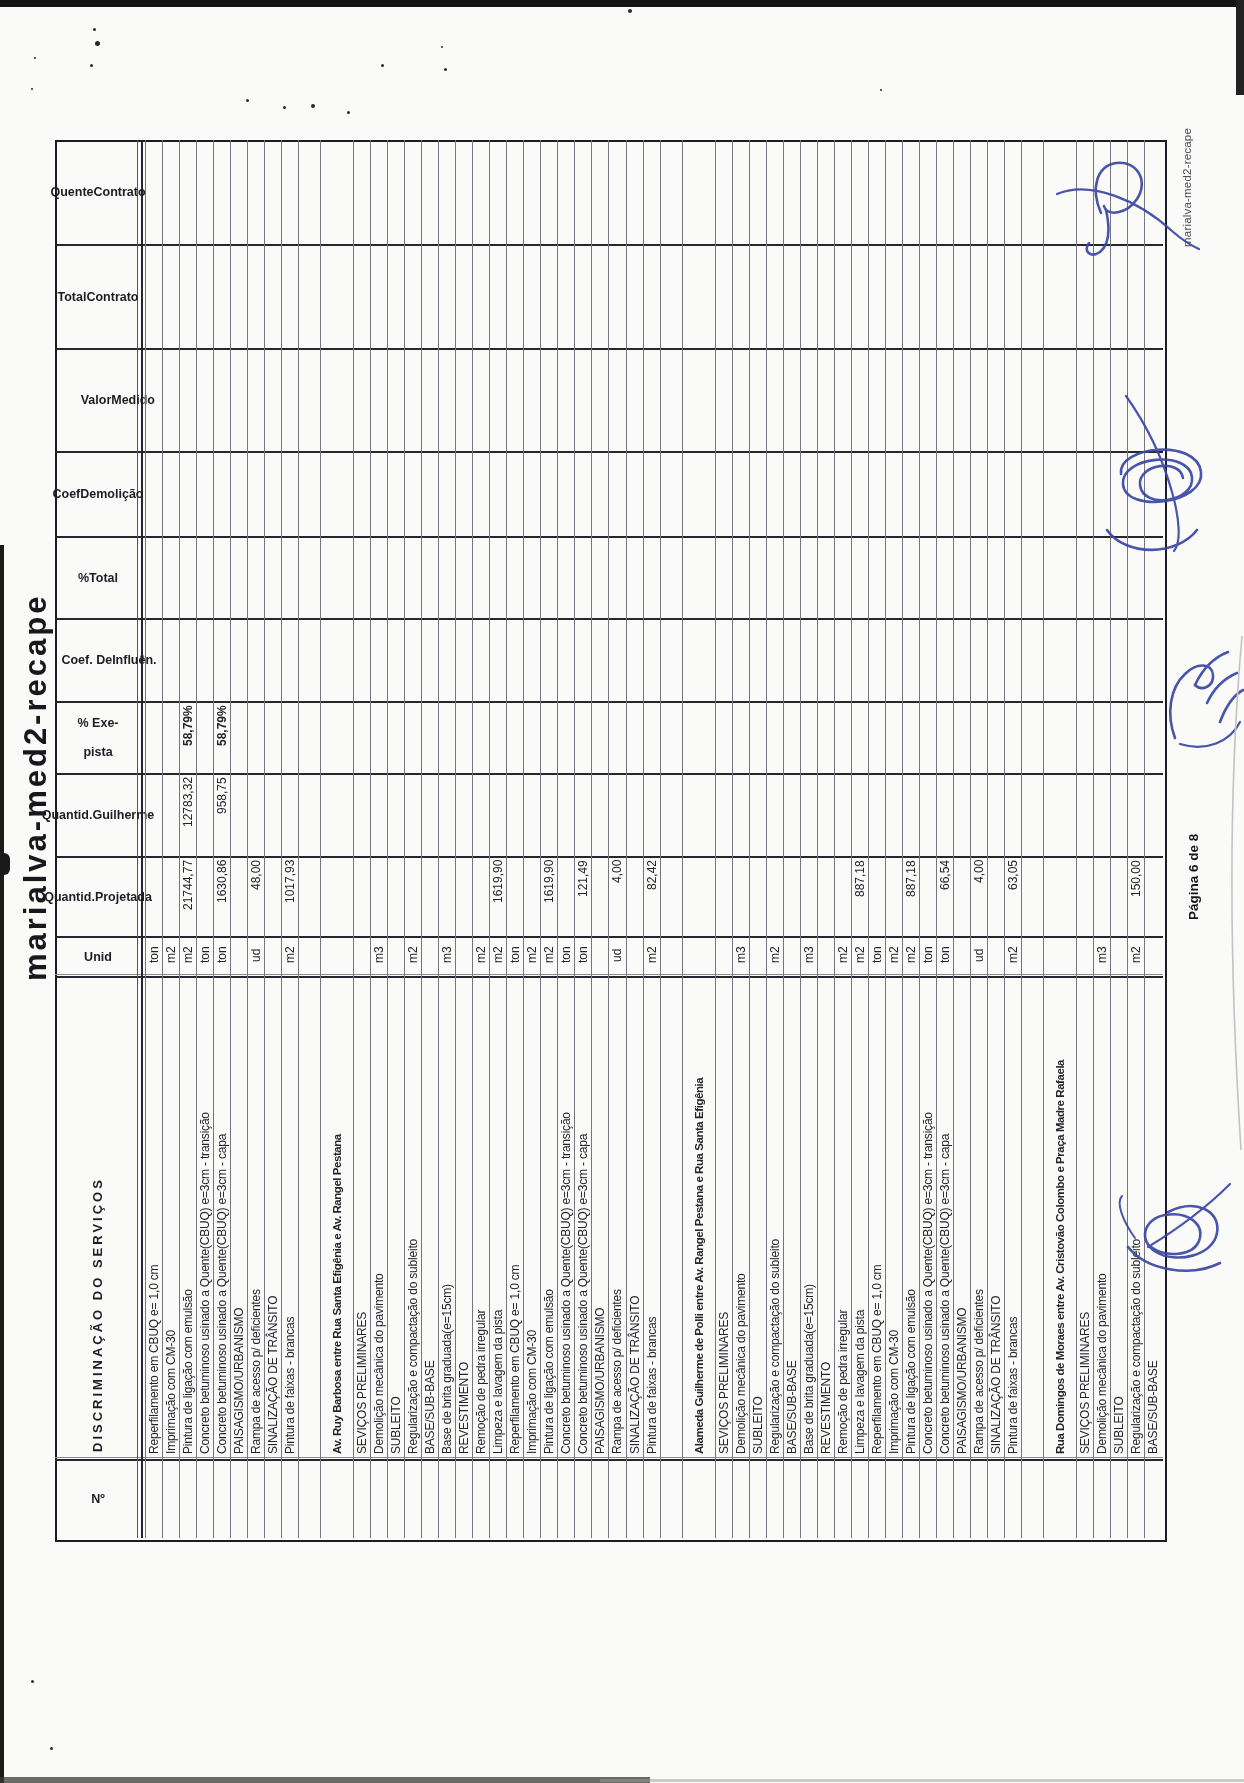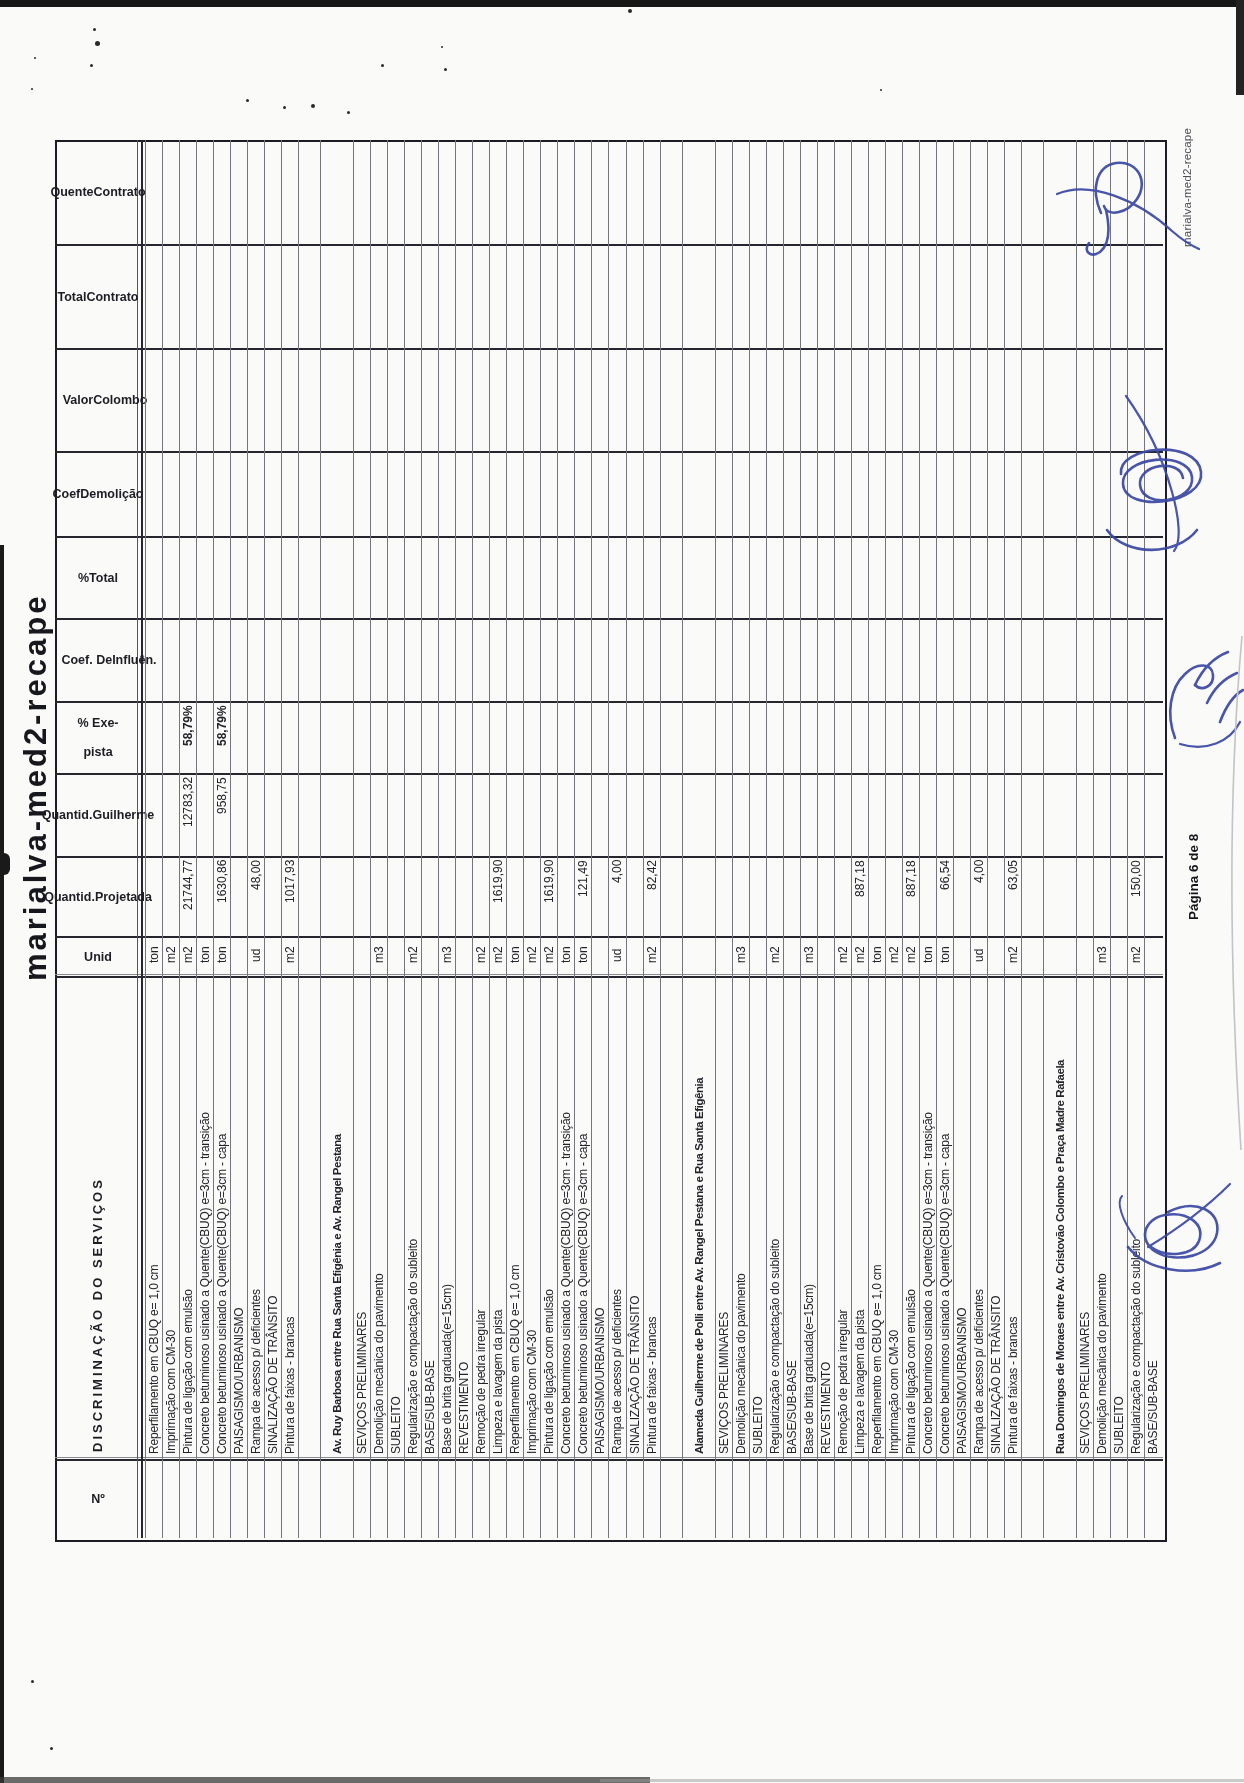--- a/index.html
+++ b/index.html
@@ -66,24 +66,24 @@
       <div class="hcell" style="left: 55px; top: 140px; width: 86px; height: 105px;">
         <span>Quente</span>
         <br>
         <span>Contrato</span>
       </div>
       <div class="hcell" style="left: 55px; top: 245px; width: 86px; height: 104px;">
         <span>Total</span>
         <br>
         <span>Contrato</span>
       </div>
-      <div class="hcell" style="left: 55px; top: 349px; width: 100px; height: 103px;">
+      <div class="hcell" style="left: 55px; top: 349px; width: 100px; height: 103px; justify-content: flex-end;">
         <span>Valor</span>
         <br>
-        <span>Colombo</span>
+        <span>Medido</span>
       </div>
       <div class="hcell" style="left: 55px; top: 452px; width: 86px; height: 85px;">
         <span>Coef</span>
         <br>
         <span>Demolição</span>
       </div>
       <div class="hcell" style="left: 55px; top: 537px; width: 86px; height: 82px;">
         <span>%</span>
         <br>
         <span>Total</span>

